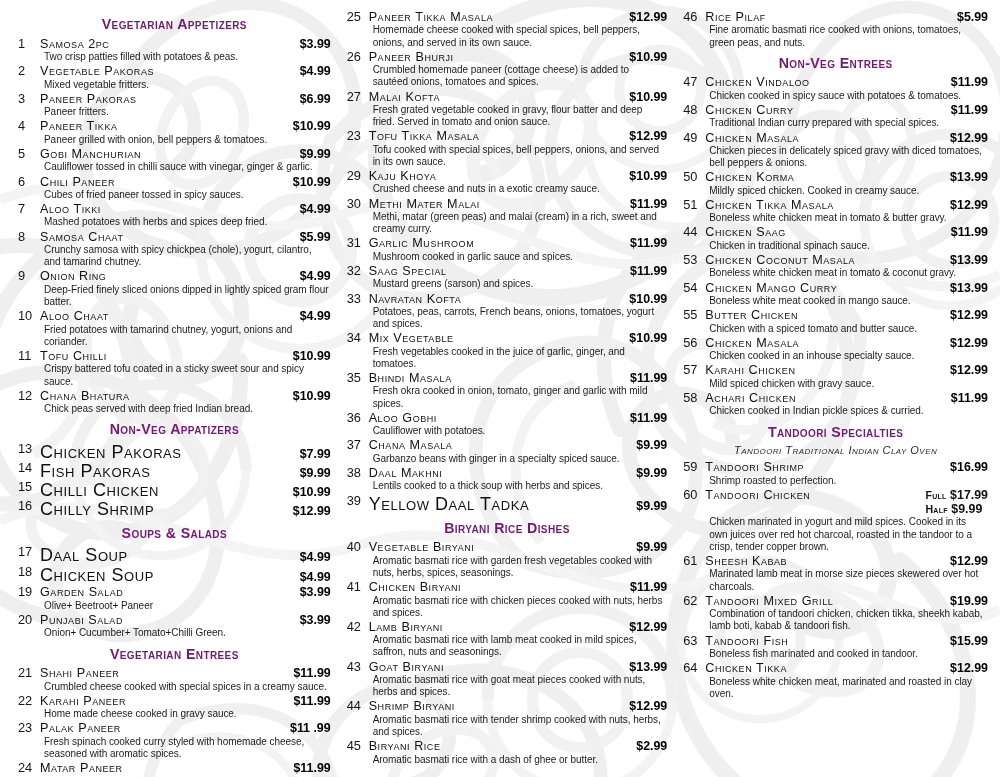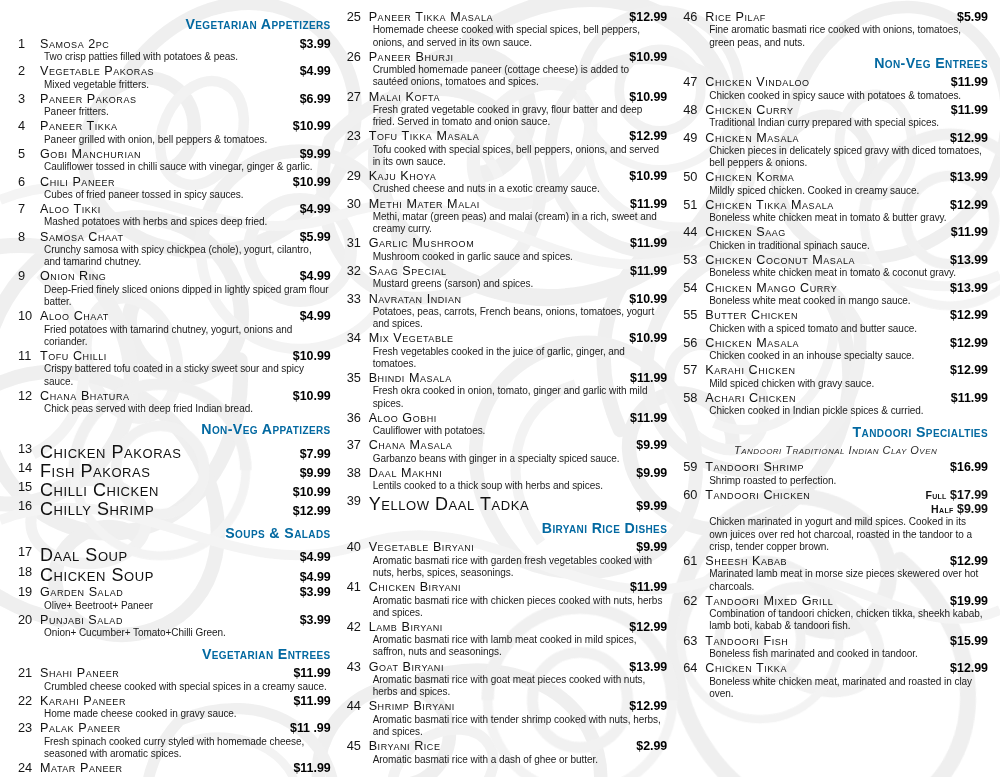--- a/index.html
+++ b/index.html
@@ -35,22 +35,22 @@
 
   .menu-column {
     position: relative;
   }
   #column-left   { width: 334px; padding: 0 8px 0 10px; }
   #column-middle { width: 340px; padding: 0 8px 0 8px; }
   #column-right  { width: 320px; padding: 0 4px 0 8px; }
 
   
   .section-header {
-    text-align: right;
-    color: #0369a1;
+    text-align: center;
+    color: #701a75;
     font-weight: bold;
     font-size: 14.2px;
     font-variant: small-caps;
     letter-spacing: 0.4px;
     margin: 7px 0 4px 0;
     line-height: 1.1;
   }
   .section-subtitle {
     text-align: center;
     color: #2a2a2a;
@@ -97,21 +97,21 @@
   .item-price {
     font-size: 12.4px;
     font-weight: bold;
     color: #000000;
     white-space: nowrap;
     flex: 0 0 auto;
     text-align: right;
   }
   .item-price-stack {
     flex: 0 0 auto;
-    text-align: right;
+    text-align: left;
     font-size: 12.4px;
     font-weight: bold;
     white-space: nowrap;
     line-height: 1.18;
   }
   .price-label {
     font-variant: small-caps;
     font-weight: bold;
     font-size: 10.6px;
     letter-spacing: 0.3px;
@@ -511,21 +511,21 @@
               <div class="item-name">Saag Special</div>
               <div class="item-price">$11.99</div>
             </div>
             <div class="item-desc">Mustard greens (sarson) and spices.</div>
           </div>
         </div>
         <div class="menu-item">
           <div class="item-number">33</div>
           <div class="item-body">
             <div class="item-topline">
-              <div class="item-name">Navratan Indian</div>
+              <div class="item-name">Navratan Kofta</div>
               <div class="item-price">$10.99</div>
             </div>
             <div class="item-desc">Potatoes, peas, carrots, French beans, onions, tomatoes, yogurt and spices.</div>
           </div>
         </div>
         <div class="menu-item">
           <div class="item-number">34</div>
           <div class="item-body">
             <div class="item-topline">
               <div class="item-name">Mix Vegetable</div>

